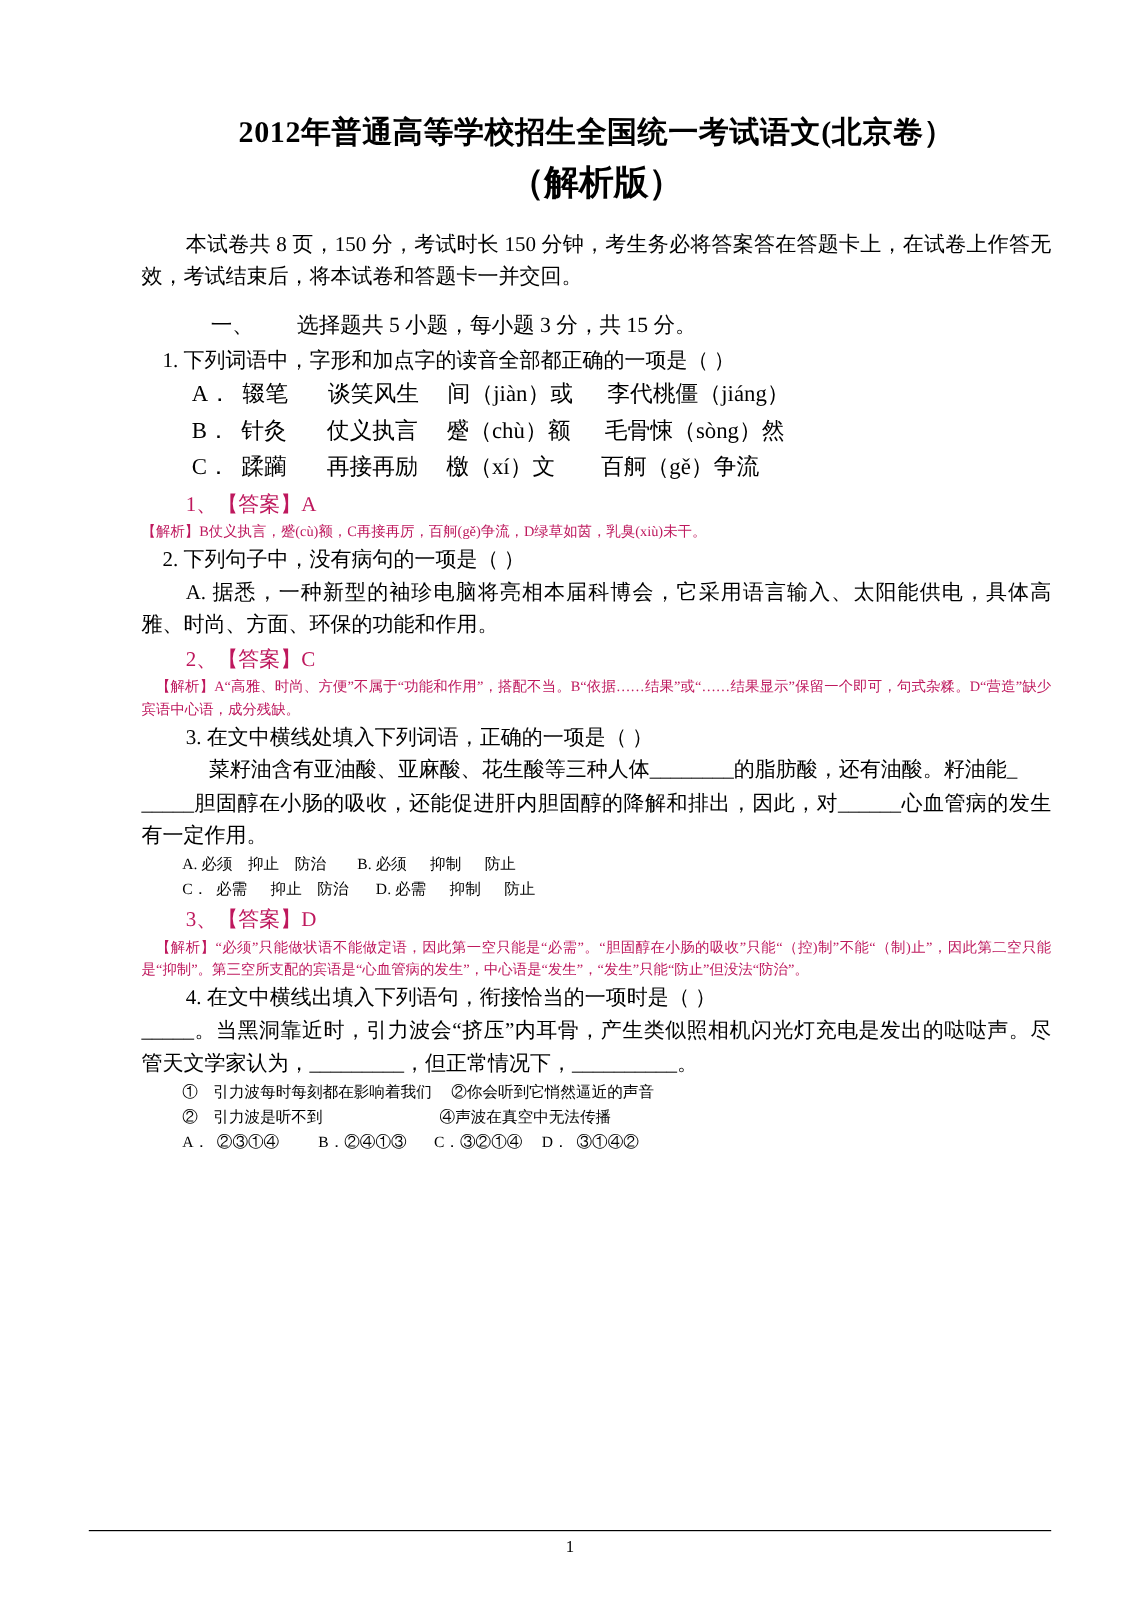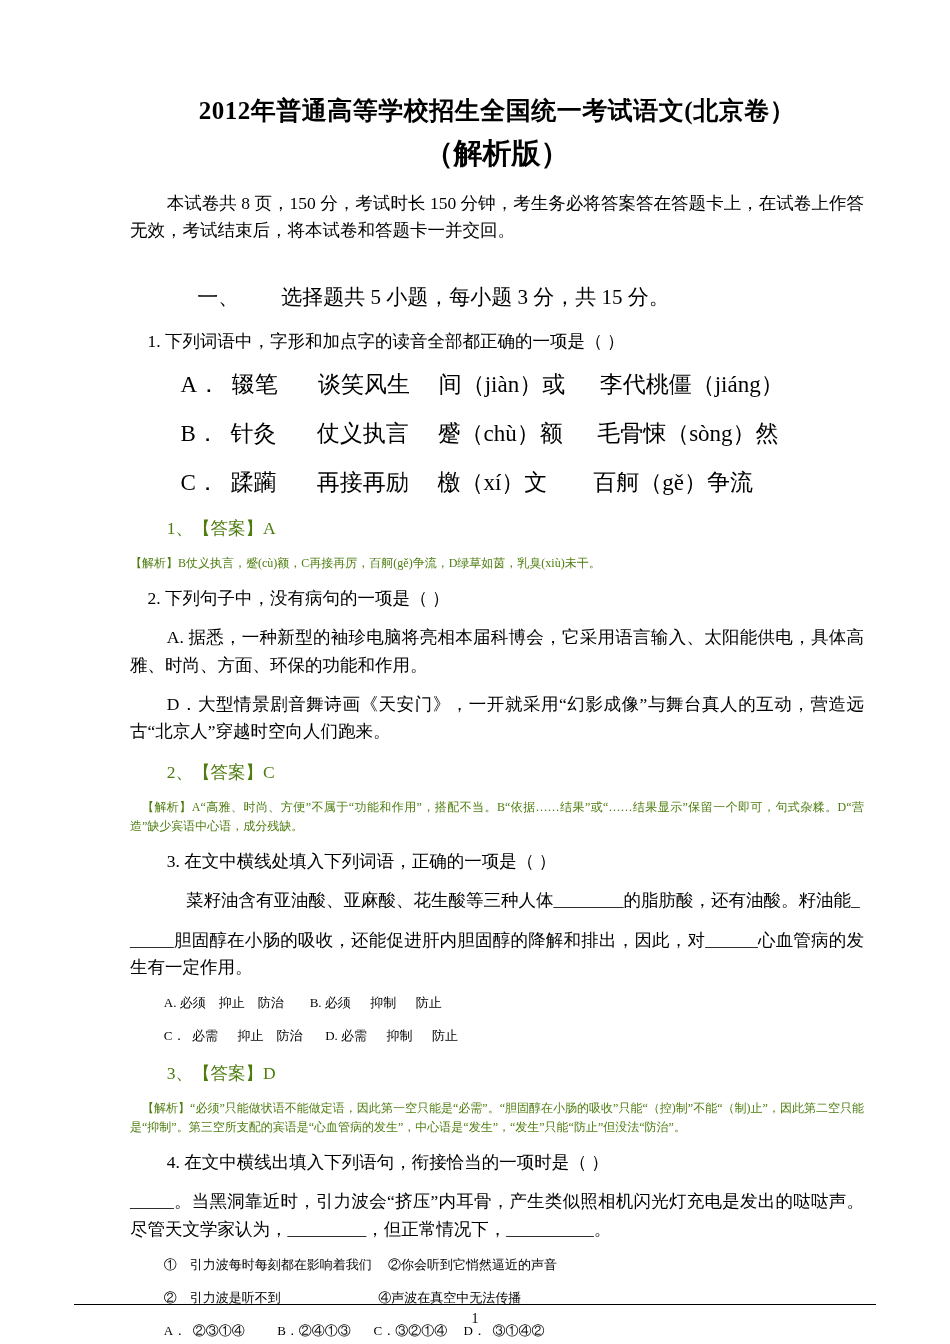--- a/index.html
+++ b/index.html
@@ -30,32 +30,32 @@
     margin: 0;
   }
   .title2 {
     text-align: center;
     font-size: 29px;
     font-weight: bold;
     line-height: 1.6;
     margin: 0 0 14px 0;
   }
   p {
-    margin: 12px;
+    margin: 0;
     font-size: 17.5px;
     line-height: 1.56;
     text-align: justify;
   }
   .indent2 { text-indent: 2.1em; }
   .indent1 { text-indent: 1em; }
   .indent3 { text-indent: 3.2em; }
-  .red { color: #4d7c0f; }
+  .red { color: #be185d; }
   .gap { height: 12px; }
   .opt-line {
-    font-size: 23px;
+    font-size: 19px;
     line-height: 1.6;
     white-space: pre;
     text-indent: 2.2em;
   }
   .opt-line-2 {
     font-size: 13px;
     line-height: 1.6;
     white-space: pre;
     text-indent: 2.6em;
   }
@@ -77,21 +77,21 @@
   }
   .footer .rule {
     border-top: 1px solid #000;
     margin-bottom: 6px;
   }
   .footer .pageno {
     text-align: center;
     font-size: 14px;
   }
   .sec-head {
-    font-size: 21px;
+    font-size: 18px;
     line-height: 1.7;
     white-space: pre;
   }
 </style>
 </head>
 <body>
 
 <div class="page">
 
   <h1 class="title">2012年普通高等学校招生全国统一考试语文(北京卷）</h1>
@@ -105,21 +105,20 @@
 
   <p class="indent1">1. 下列词语中，字形和加点字的读音全部都正确的一项是（      ）</p>
   <p class="opt-line">A．  辍笔       谈笑风生     间（jiàn）或      李代桃僵（jiáng）</p>
   <p class="opt-line">B．  针灸       仗义执言     蹙（chù）额      毛骨悚（sòng）然</p>
   <p class="opt-line">C．  蹂躏       再接再励     檄（xí）文        百舸（gě）争流</p>
   <p class="ans-line red"><span>1、【答案】</span><span>A</span></p>
   <p class="expl red">【解析】B仗义执言，蹙(cù)额，C再接再厉，百舸(gě)争流，D绿草如茵，乳臭(xiù)未干。</p>
 
   <p class="indent1">2. 下列句子中，没有病句的一项是（      ）</p>
   <p class="indent2">A. 据悉，一种新型的袖珍电脑将亮相本届科博会，它采用语言输入、太阳能供电，具体高雅、时尚、方面、环保的功能和作用。</p>
-  <p class="indent2">D．大型情景剧音舞诗画《天安门》，一开就采用“幻影成像”与舞台真人的互动，营造远古“北京人”穿越时空向人们跑来。</p>
   <p class="ans-line red"><span>2、【答案】</span><span>C</span></p>
   <p class="expl red indent1">【解析】A“高雅、时尚、方便”不属于“功能和作用”，搭配不当。B“依据……结果”或“……结果显示”保留一个即可，句式杂糅。D“营造”缺少宾语中心语，成分残缺。</p>
 
   <p class="indent2">3. 在文中横线处填入下列词语，正确的一项是（    ）</p>
   <p class="indent3">菜籽油含有亚油酸、亚麻酸、花生酸等三种人体________的脂肪酸，还有油酸。籽油能_</p>
   <p>_____胆固醇在小肠的吸收，还能促进肝内胆固醇的降解和排出，因此，对______心血管病的发生有一定作用。</p>
   <p class="opt-line-2">A. 必须    抑止    防治        B. 必须      抑制      防止</p>
   <p class="opt-line-2">C．  必需      抑止    防治       D. 必需      抑制      防止</p>
   <p class="ans-line red"><span>3、【答案】</span><span>D</span></p>
   <p class="expl red indent1">【解析】“必须”只能做状语不能做定语，因此第一空只能是“必需”。“胆固醇在小肠的吸收”只能“（控)制”不能“（制)止”，因此第二空只能是“抑制”。第三空所支配的宾语是“心血管病的发生”，中心语是“发生”，“发生”只能“防止”但没法“防治”。</p>

